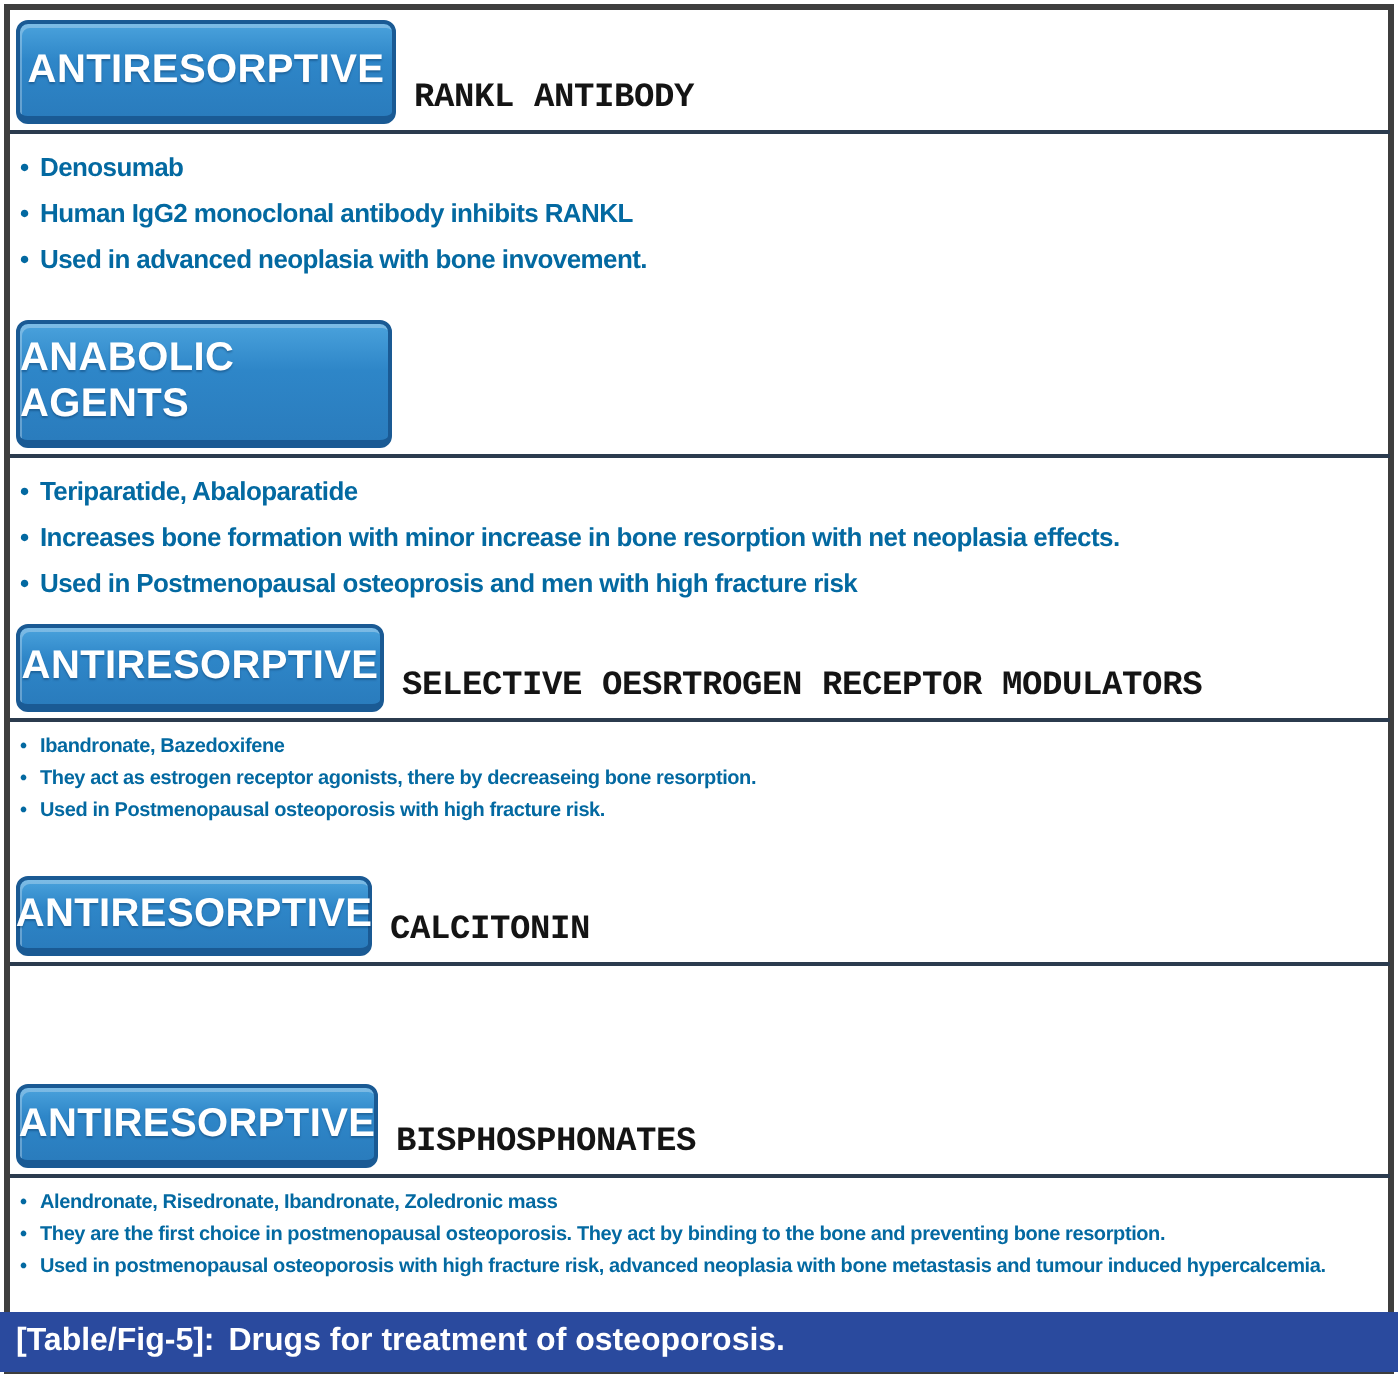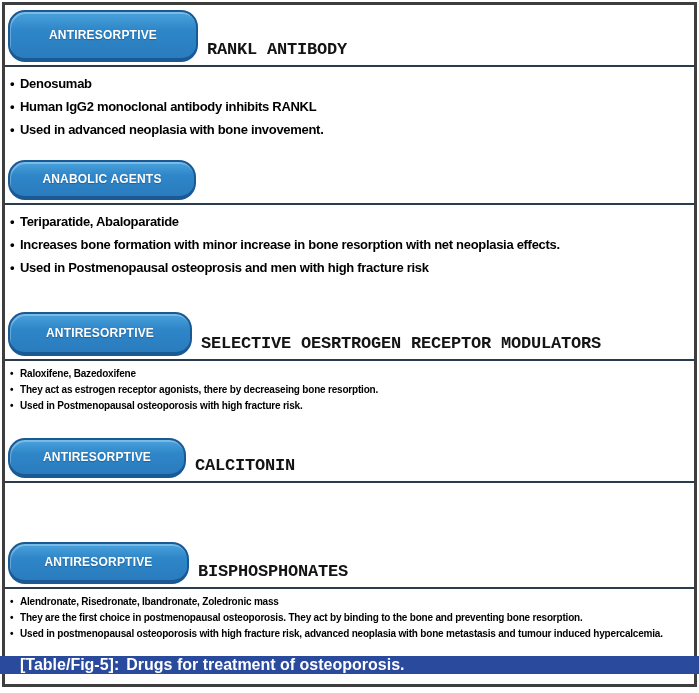--- a/index.html
+++ b/index.html
@@ -21,48 +21,48 @@
   .sec-3{top:312px}
   .sec-4{top:438px}
   .sec-5{top:542px}
   .head-row{display:flex;align-items:flex-end;gap:9px;}
   .cat-btn{
     margin-left:3px;
     display:flex;align-items:center;justify-content:center;
     background:linear-gradient(180deg,#4aa2dc 0%,#2e86c8 40%,#2a7cbd 100%);
     border:2px solid #1a5a94;
     border-bottom-width:4px;
-    border-radius:17px;
+    border-radius:6px;
     box-shadow:inset 1px 2px 0 rgba(255,255,255,0.28);
     color:#ffffff;
     font-weight:bold;
-    font-size:12px;
+    font-size:20px;
     letter-spacing:0.2px;
     text-shadow:0 1px 1px rgba(0,40,80,0.35);
     box-sizing:border-box;
     flex:0 0 auto;
   }
   .w1{width:190px}.w2{width:188px}.w3{width:184px}.w4{width:178px}.w5{width:181px}
-  .h1{height:52px}.h2{height:40px}.h3{height:44px}.h4{height:40px}.h5{height:42px}
+  .h1{height:52px}.h2{height:64px}.h3{height:44px}.h4{height:40px}.h5{height:42px}
   .heading{
     font-weight:bold;color:#141414;
     font-size:17px;letter-spacing:-0.2px;
     padding-bottom:3px;white-space:nowrap;font-family:Liberation Mono, monospace;
   }
   .rule{height:0;border-top:2px solid #2b3b4e;margin-top:3px;}
-  .bullets{margin:5px 0 0 5px;color:#000000;font-weight:bold;}
+  .bullets{margin:5px 0 0 5px;color:#0369a1;font-weight:bold;}
   .bl{position:relative;padding-left:10px;}
   .bl::before{content:"\2022";position:absolute;left:0;top:0;}
   .big .bl{font-size:13px;line-height:23px;letter-spacing:-0.3px;}
   .small .bl{font-size:10px;line-height:16px;letter-spacing:-0.2px;}
   .caption-bar{
-    position:absolute;left:0;right:0;top:656px;height:18px;
+    position:absolute;left:0;right:0;top:656px;height:30px;
     background:#2a4a9e;color:#ffffff;
     display:flex;align-items:center;
-    padding-left:20px;box-sizing:border-box;
+    padding-left:8px;box-sizing:border-box;
     font-size:16px;z-index:2;
   }
   .cap-label{font-weight:bold;margin-right:7px;white-space:nowrap;}
   .cap-text{font-weight:bold;white-space:nowrap;}
 </style>
 </head>
 <body>
 
 <div class="figure">
   <div class="border-box"></div>
@@ -98,21 +98,21 @@
 
   <div class="sec sec-3 small">
     <div class="head-row">
       <div class="cat-btn w3 h3">
         <span>ANTIRESORPTIVE</span>
       </div>
       <div class="heading">SELECTIVE OESRTROGEN RECEPTOR MODULATORS</div>
     </div>
     <div class="rule"></div>
     <div class="bullets">
-      <div class="bl">Raloxifene, Bazedoxifene</div>
+      <div class="bl">Ibandronate, Bazedoxifene</div>
       <div class="bl">They act as estrogen receptor agonists, there by decreaseing bone resorption.</div>
       <div class="bl">Used in Postmenopausal osteoporosis with high fracture risk.</div>
     </div>
   </div>
 
   <div class="sec sec-4 small">
     <div class="head-row">
       <div class="cat-btn w4 h4">
         <span>ANTIRESORPTIVE</span>
       </div>

